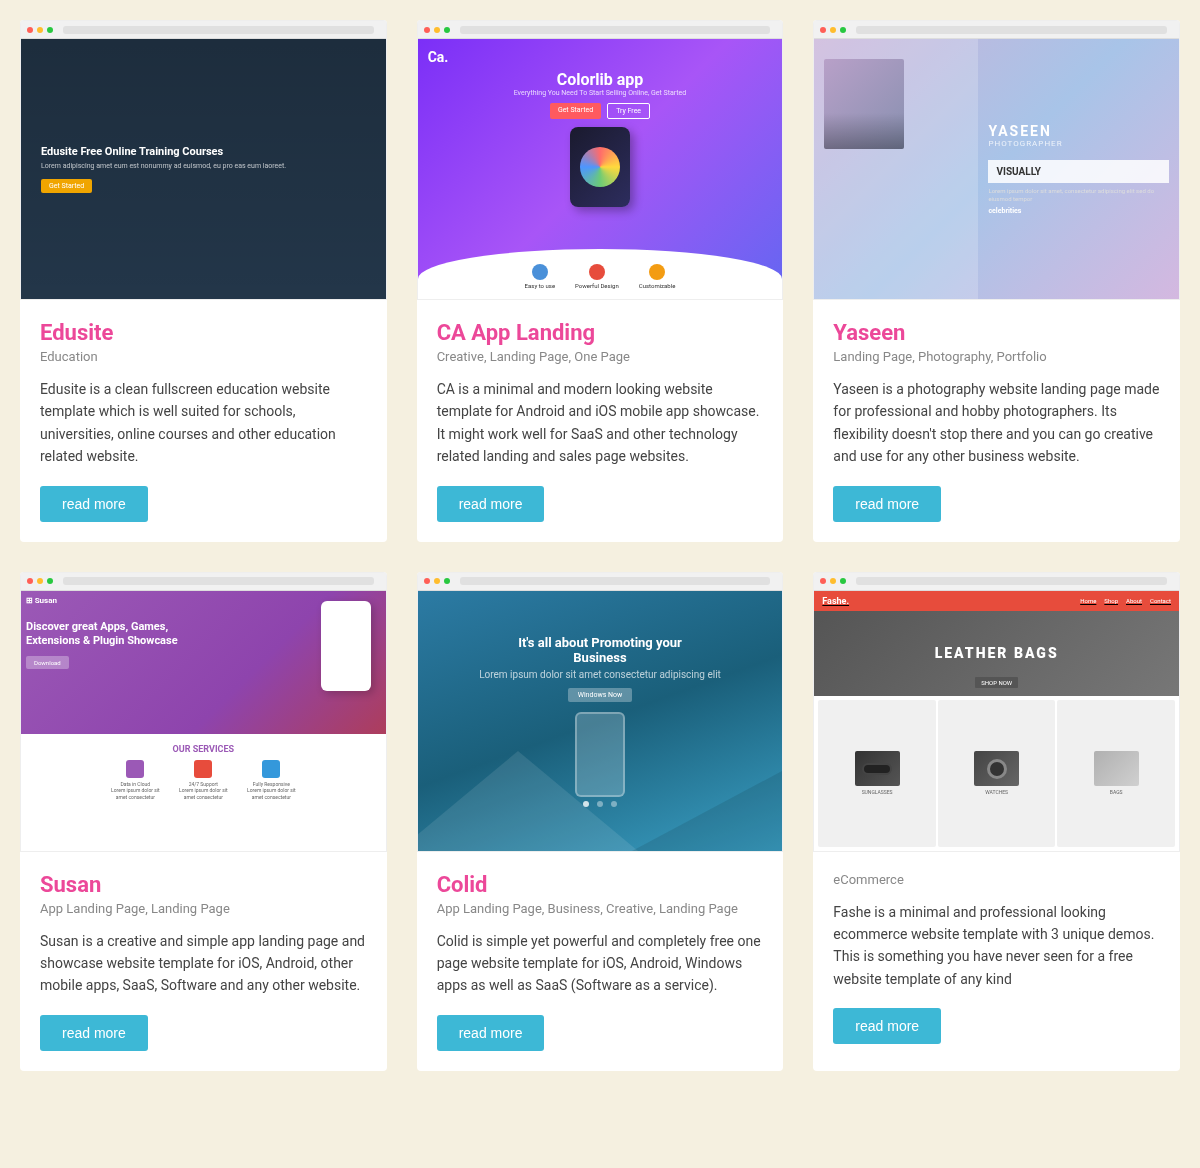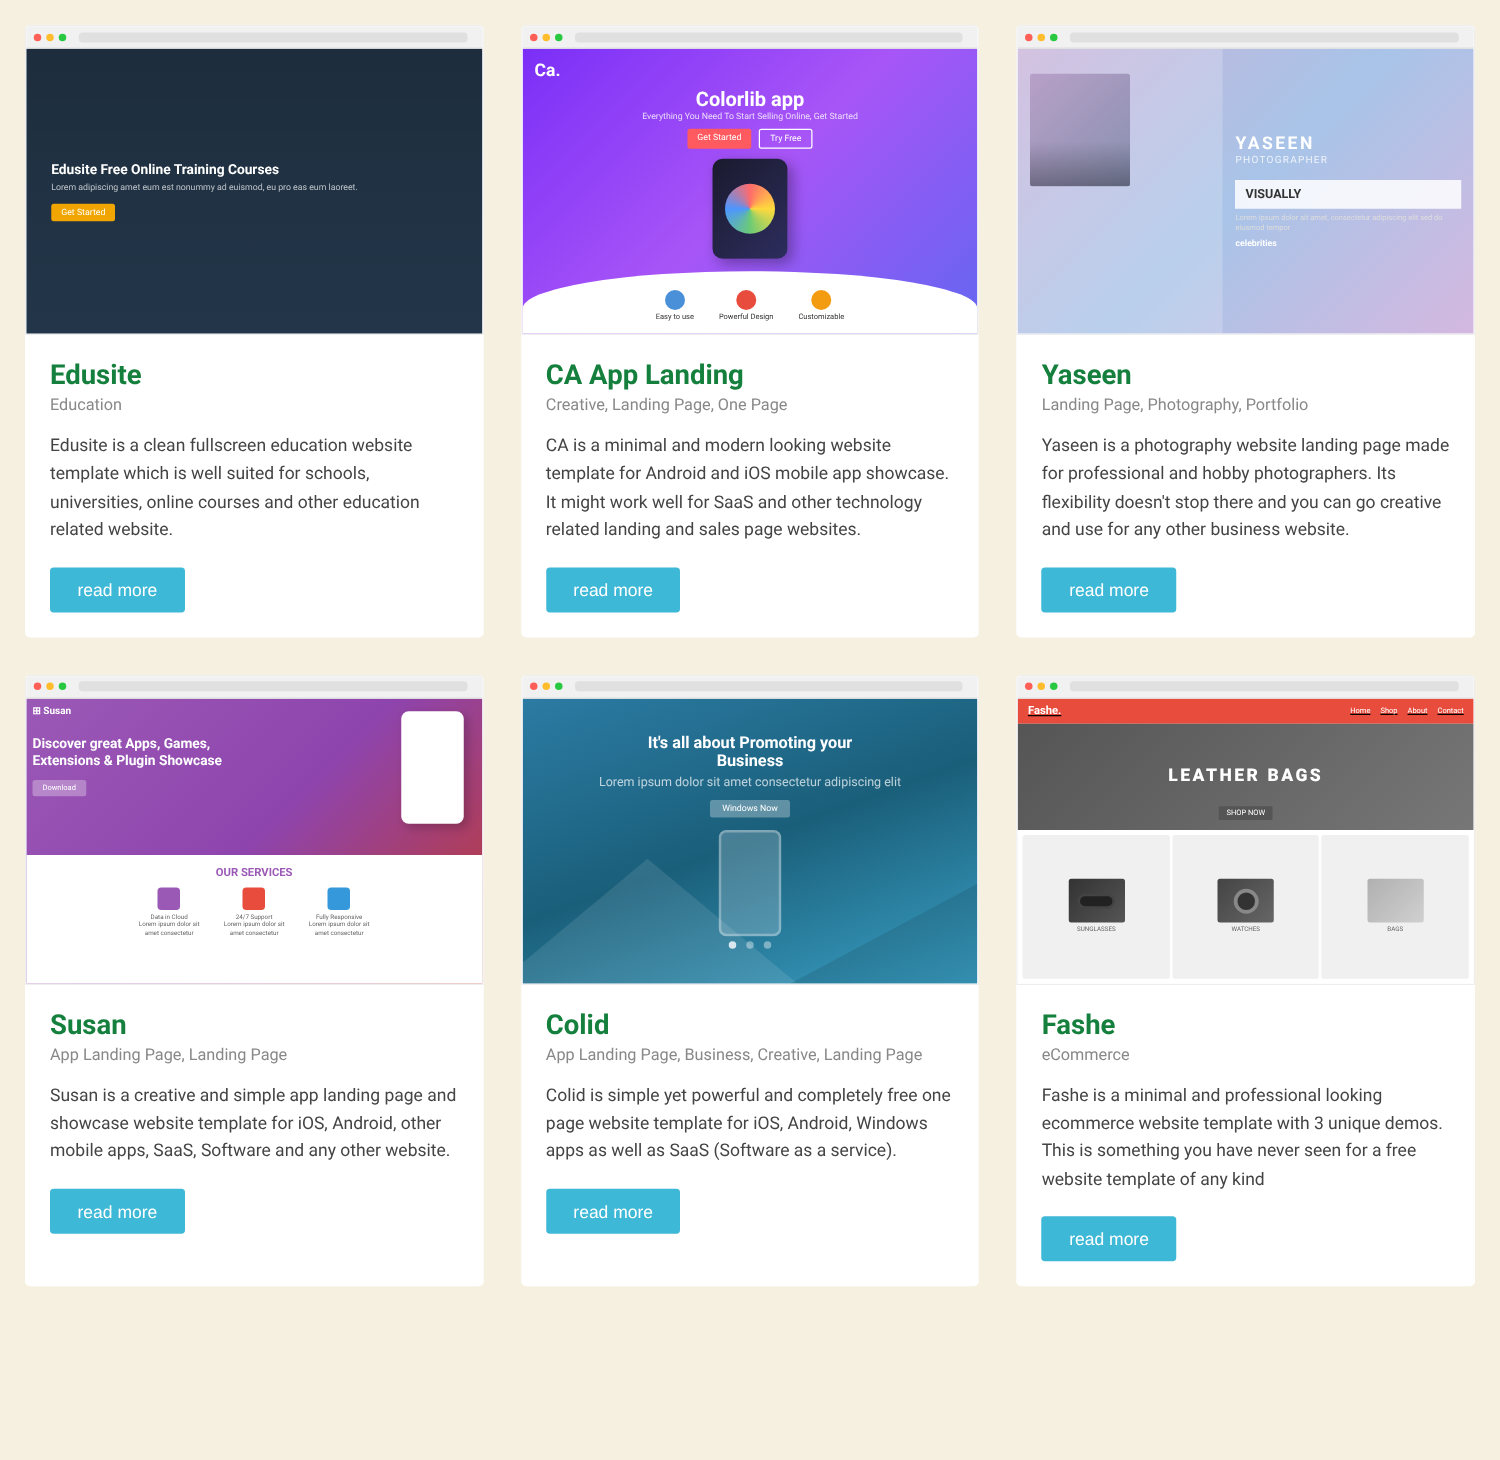--- a/index.html
+++ b/index.html
@@ -15,21 +15,21 @@
       max-width: 1160px;
       margin: 0 auto;
     }
     .card {
       background: #fff;
       border-radius: 4px;
       overflow: hidden;
     }
     .card-image {
       width: 100%;
-      height: 248px;
+      height: 280px;
       overflow: hidden;
       position: relative;
       border: 1px solid #eee;
     }
     .card-image .browser-bar {
       height: 18px;
       background: #f1f1f1;
       border-bottom: 1px solid #ddd;
       display: flex;
       align-items: center;
@@ -412,21 +412,21 @@
       color: #666;
       gap: 3px;
     }
 
     .card-content {
       padding: 20px;
     }
     .card-title {
       font-size: 22px;
       font-weight: 700;
-      color: #15803d;
+      color: #ec4899;
       margin-bottom: 4px;
     }
     .card-tags {
       font-size: 13px;
       color: #888;
       margin-bottom: 14px;
     }
     .card-description {
       font-size: 14px;
       color: #444;
@@ -662,20 +662,19 @@
             </div>
             <div class="fashe-product">
               <div style="width:45px;height:35px;background:linear-gradient(135deg,#b0b0b0,#d0d0d0);border-radius:2px"></div>
               <div>BAGS</div>
             </div>
           </div>
         </div>
       </div>
     </div>
     <div class="card-content">
-      <div class="card-title">Fashe</div>
       <div class="card-tags">eCommerce</div>
       <div class="card-description">Fashe is a minimal and professional looking ecommerce website template with 3 unique demos. This is something you have never seen for a free website template of any kind</div>
       <button class="read-more-btn">read more</button>
     </div>
   </div>
 
 </div>
 
 </body></html>

